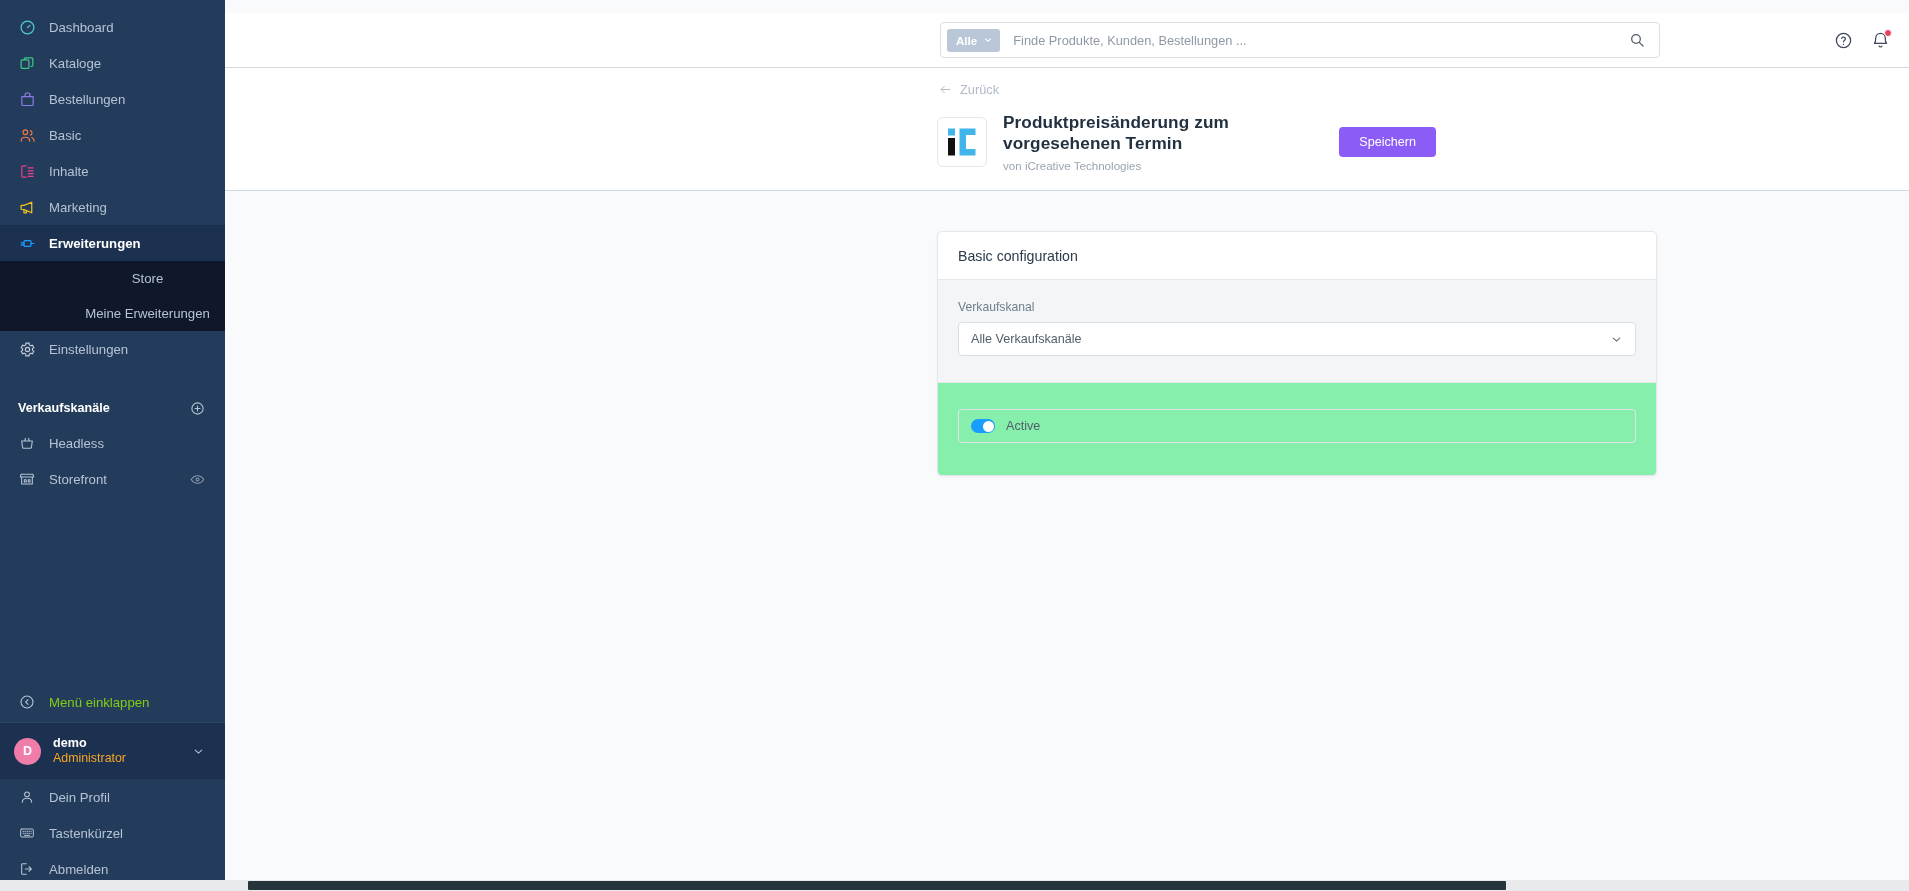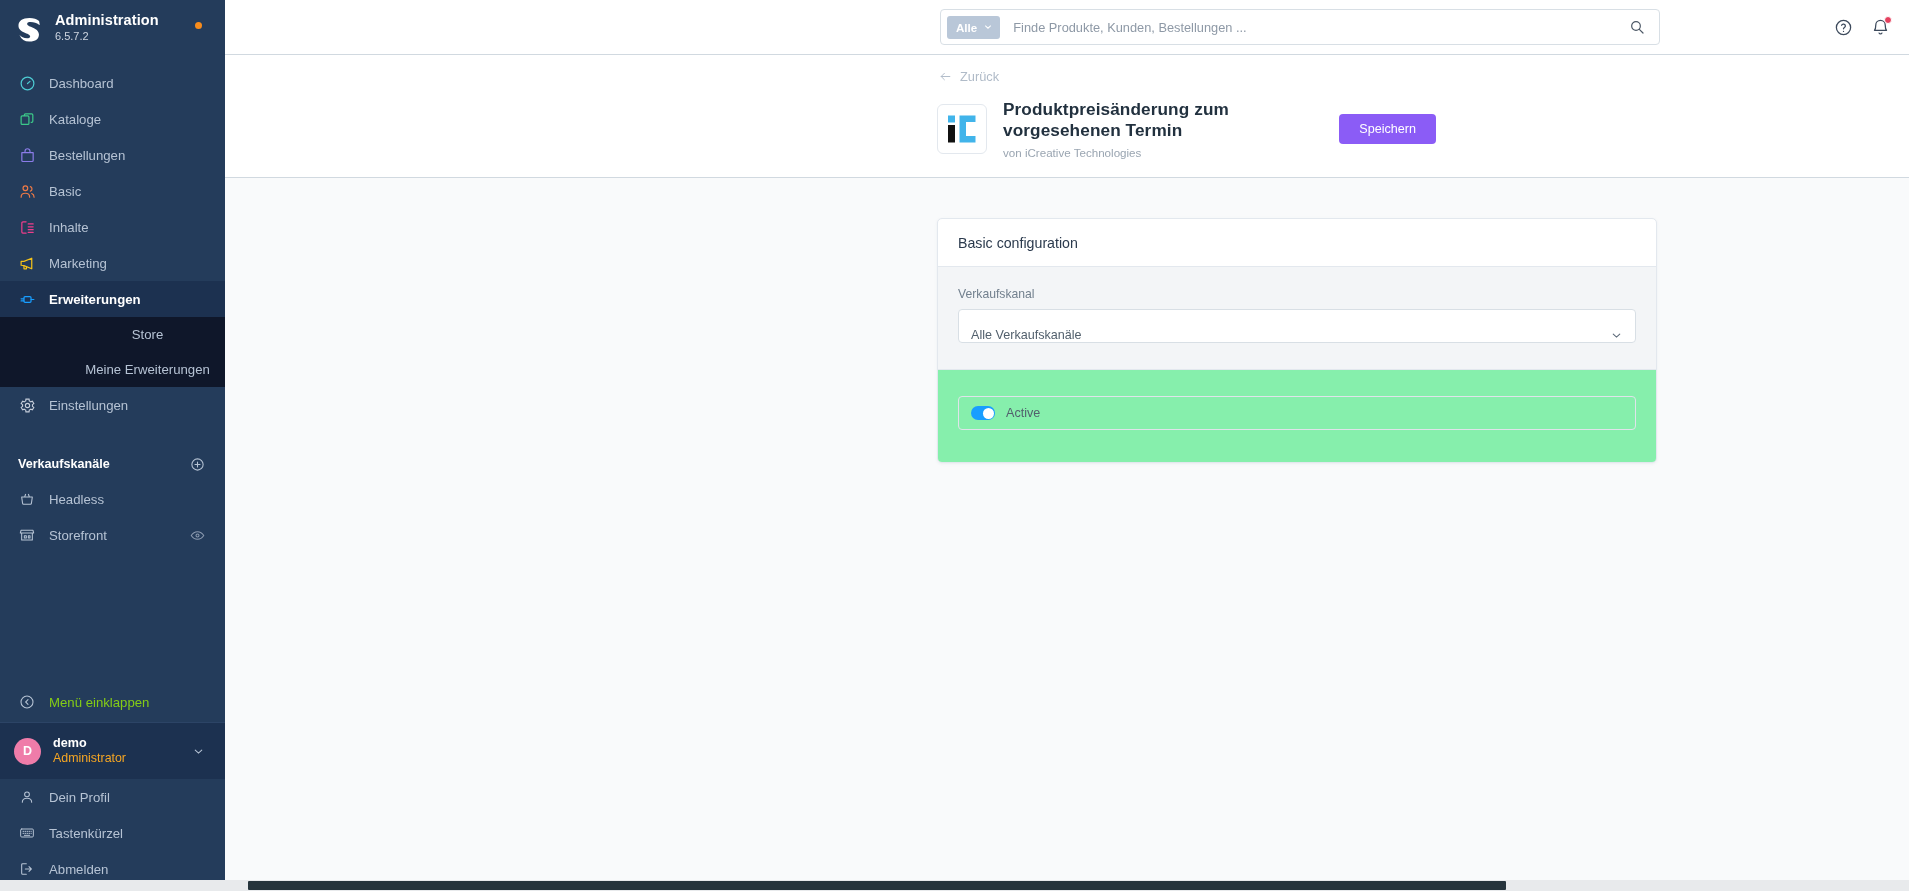--- a/index.html
+++ b/index.html
@@ -67,21 +67,21 @@
   .sb-user-name { color:#fff; font-size: 12.6px; font-weight:bold; }
   .sb-user-role { color:#f6a623; font-size: 12.4px; }
   .sb-footnav { padding-bottom: 4px; }
 
   
   .main { flex:1 1 auto; height:891px; display:flex; flex-direction:column; background:#f9fafb; min-width:0;}
 
   .topbar {
     height: 55px; flex:0 0 55px; background:#fff;
     border-bottom: 1px solid #d1d9e0;
-    display:flex; align-items:center; position:relative;
+    display:flex; align-items:center; position:relative;margin-top:13px;
   }
   .search-wrap {
     position:absolute; left: 715px; width: 720px; top: 9px;
     height: 36px; background:#fff;
     border: 1px solid #d8dfe5; border-radius: 4px;
     display:flex; align-items:center; padding: 0 6px 0 6px;
   }
   .search-chip {
     background: #b9c7d8; color:#fff; font-size:11.6px; font-weight:bold;
     border-radius:3px; height:23px; padding: 0 7px 0 9px;
@@ -127,21 +127,21 @@
   }
   .card-head {
     height: 48px; display:flex; align-items:center; padding: 0 20px;
     border-bottom: 1px solid #e3e8ee;
   }
   .card-head .t { color:#2b3a4d; font-size: 14.2px; }
   .card-sec-grey { background:#f3f5f7; padding: 20px 20px 26px 20px; border-bottom:1px solid #e3e8ee;}
   .fld-label { color:#72808e; font-size: 12.2px; margin-bottom: 8px; }
   .select-box {
     height: 34px; background:#fff; border:1px solid #d8dfe5; border-radius:4px;
-    display:flex; align-items:flex-end; padding: 0 12px; cursor:pointer;
+    display:flex; align-items:center; padding: 0 12px; cursor:pointer;
   }
   .select-box .v { flex:1 1 auto; color:#52606d; font-size:12.6px; }
   .card-sec-white { background:#86efac; padding: 26px 20px 32px 20px; }
   .toggle-box {
     border:1px solid #dfe4ea; border-radius:4px; height: 34px;
     display:flex; align-items:center; padding: 0 12px; gap: 11px; cursor:pointer;
   }
   .switch {
     width: 24px; height: 14px; border-radius: 7px; background:#189eff;
     position:relative; flex:0 0 24px;
@@ -153,32 +153,20 @@
   .hscroll { position:absolute; left:0; bottom:0; width:1909px; height: 11px; background:#e8eaec; z-index: 30; }
   .hscroll .thumb { position:absolute; left: 248px; top:1px; height: 9px; width: 1258px; background:#26343c; border-radius:1px;}
 </style>
 </head>
 <body>
 
 <div class="app">
 
   <div class="sidebar">
 
-    <div class="sb-brand">
-      <span class="sb-logo">
-        <svg width="27" height="27" viewBox="0 0 24 24">
-          <path d="M20.5 5.3C18.6 3.6 15.6 2.6 12 2.6 5.6 2.6 2.2 5.1 2.2 9.5c0 6.4 10.4 6.4 10.4 9.5 0 1-1 1.6-2.8 1.6-2.9 0-5.3-1.3-6.8-3.1a9.6 9.6 0 0 0 9 6.1c5.4 0 8.4-2.4 8.4-6.3 0-6.3-10.5-6.6-10.5-9.4 0-1.1 1-1.6 3-1.6 3.1 0 5.4 1 7.6 2.4a.5.5 0 0 0 .6-.1.5.5 0 0 0-.1-.7z" fill="#fff"></path>
-        </svg>
-      </span>
-      <span class="sb-brand-txt">
-        <span class="sb-title">Administration</span>
-        <span class="sb-ver">6.5.7.2</span>
-      </span>
-      <span class="sb-dot"></span>
-    </div>
 
     <div class="sb-nav">
 
       <div class="sb-item">
         <span class="ico">
           <svg width="17" height="17" viewBox="0 0 24 24" fill="none" stroke="#4ecdd4" stroke-width="1.7" stroke-linecap="round">
               <circle cx="12" cy="12" r="9"></circle>
               <path d="M12 12l3.5-3"></path>
             </svg>
         </span>

